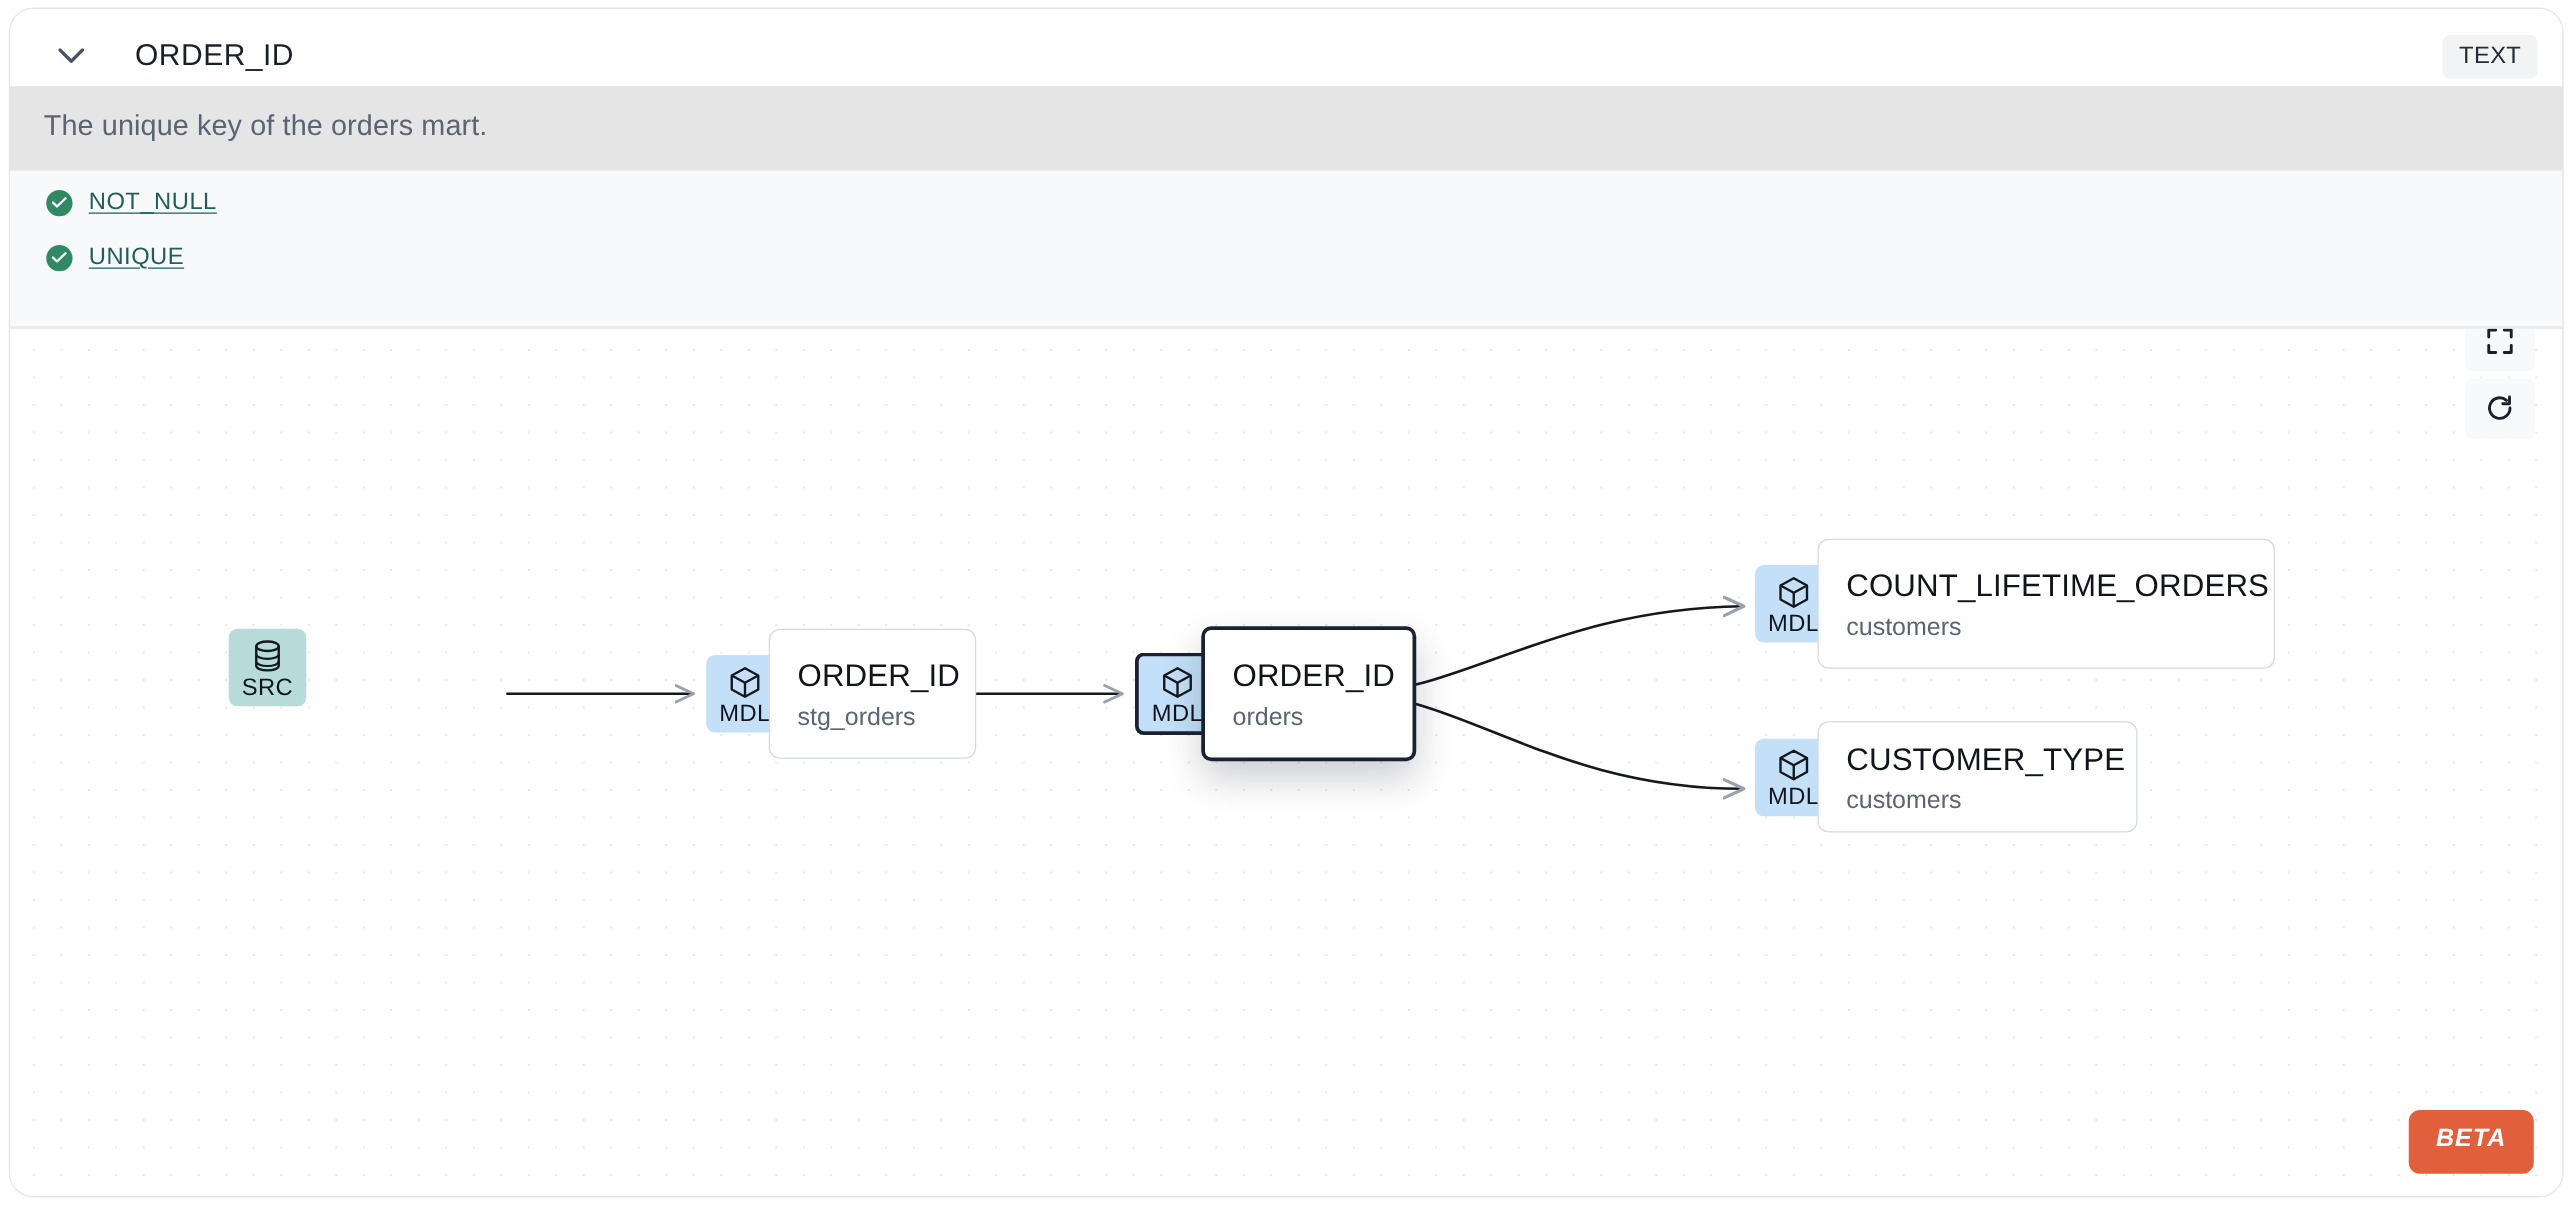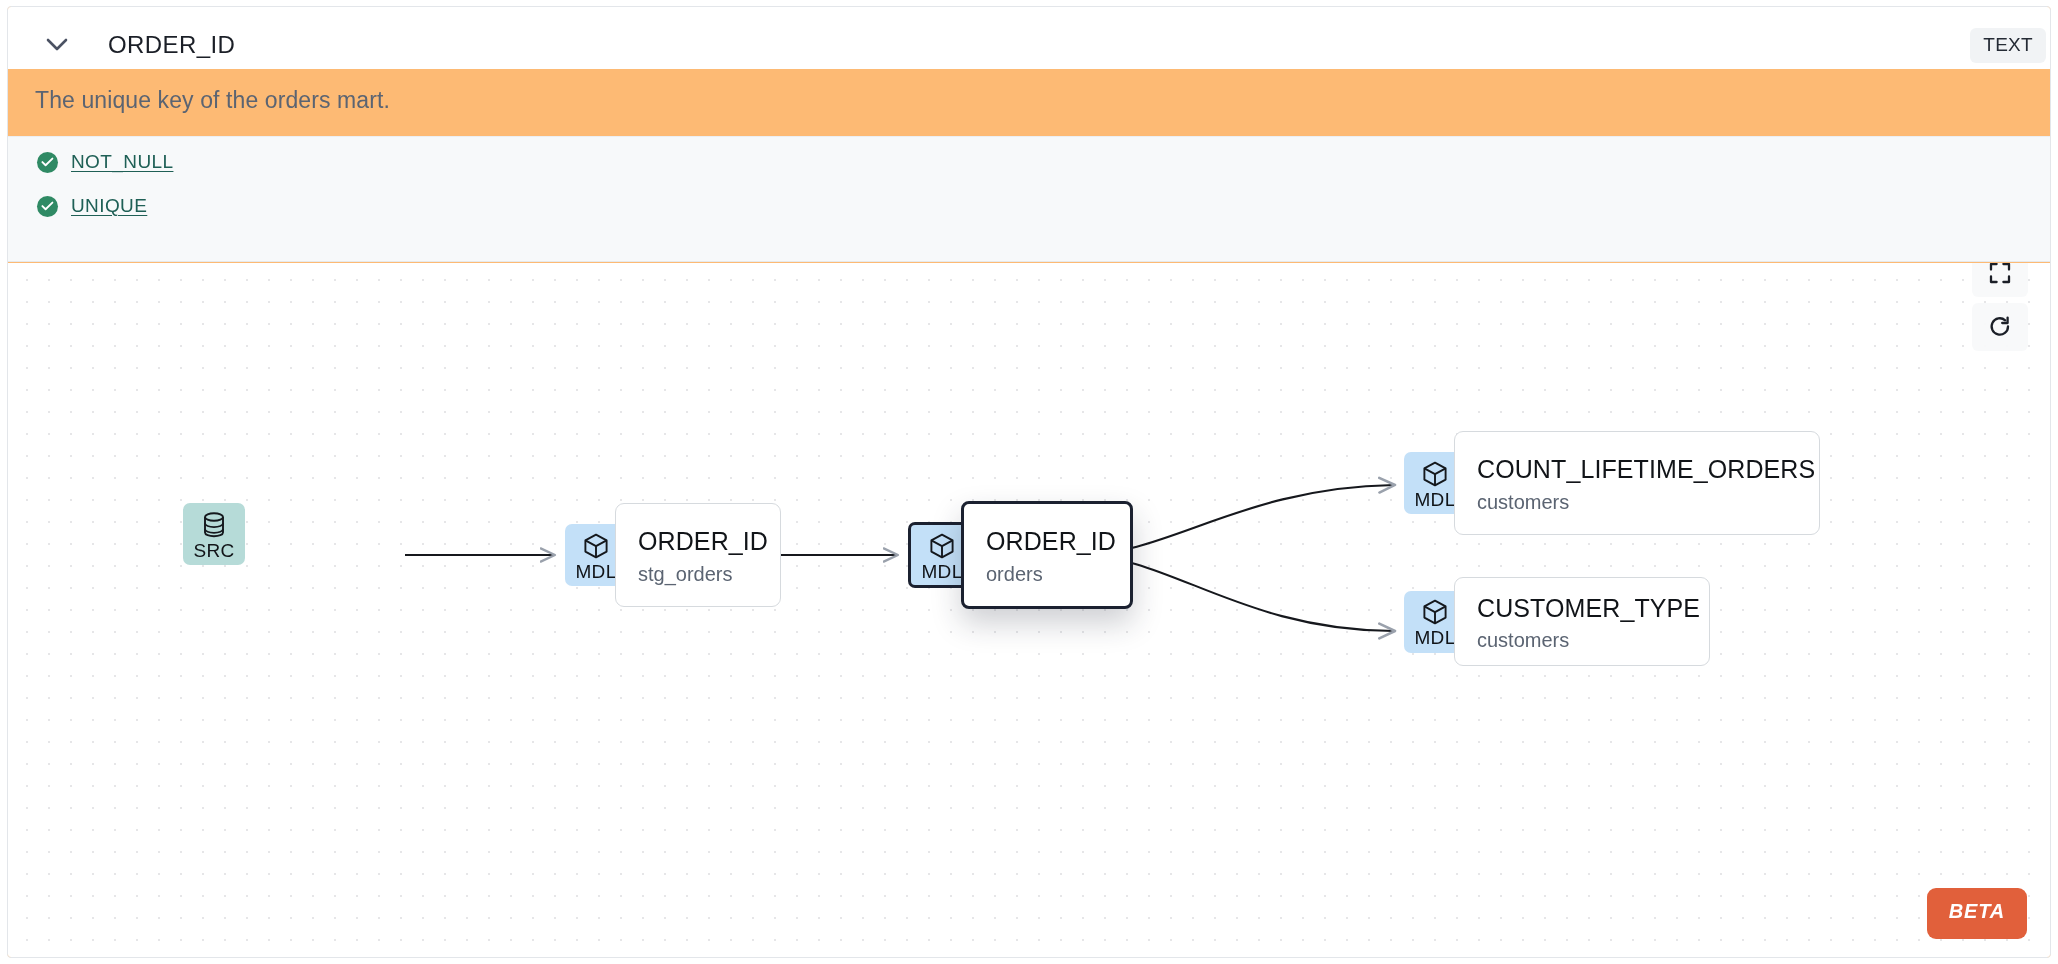--- a/index.html
+++ b/index.html
@@ -9,23 +9,23 @@
     width: 2058px; height: 964px;
     background: #ffffff;
     font-family: "Liberation Sans", sans-serif;
     overflow: hidden;
   }
 
   #card {
     position: absolute;
     left: 7px; top: 6px;
     width: 2044px; height: 952px;
-    background: #fdba74;
+    background: #e5e5e5;
     border: 1px solid #e3e6ea;
-    border-radius: 4px;
+    border-radius: 20px;
     overflow: hidden;
   }
 
   
   #header {
     position: relative;
     height: 62px;
     background: #ffffff;
   }
   #chevron-btn {
@@ -39,21 +39,21 @@
   #col-title {
     position: absolute;
     left: 100px; top: 24px;
     font-size: 24px;
     letter-spacing: .4px;
     color: #1b1f27;
     font-family: "Liberation Sans", sans-serif;
   }
   #type-badge {
     position: absolute;
-    right: 4px; top: 21px;
+    right: 20px; top: 21px;
     background: #f1f3f5;
     color: #252b35;
     font-size: 19px;
     padding: 6px 13px 7px 13px;
     border-radius: 6px;
     letter-spacing: .3px;
   }
 
   
   #description {

